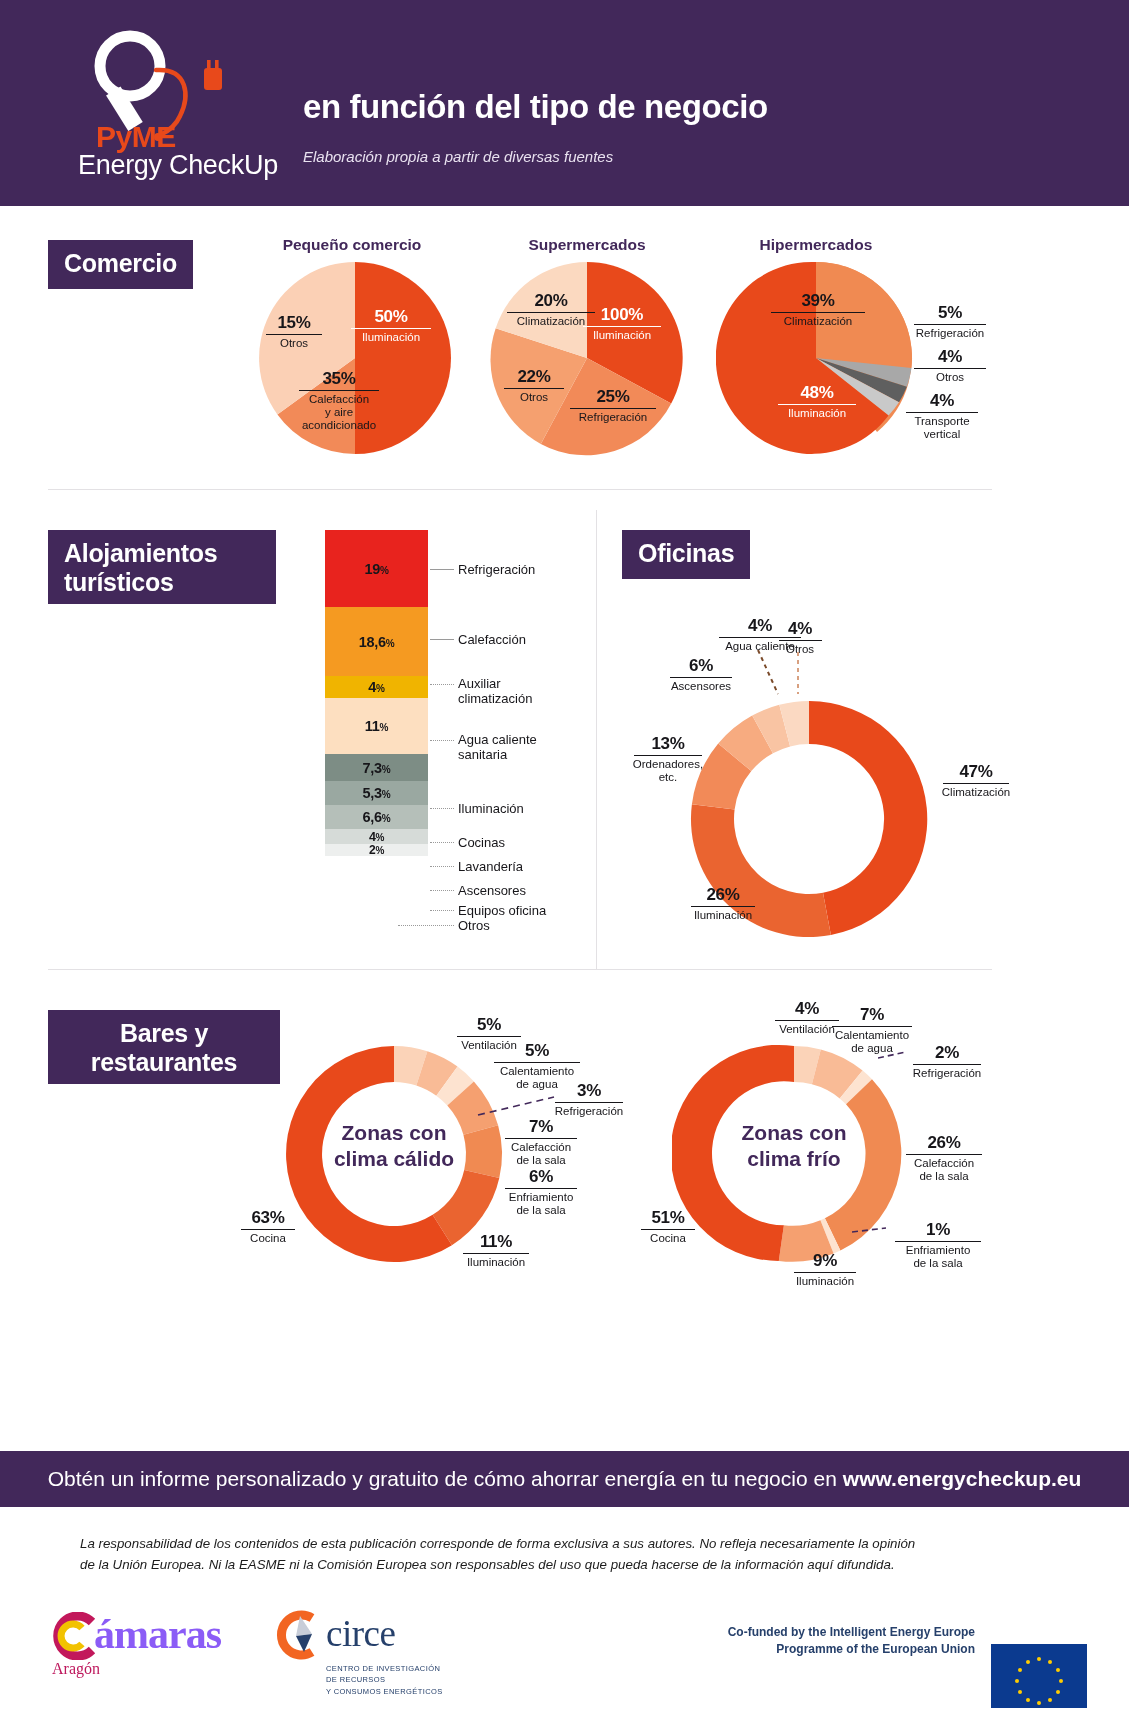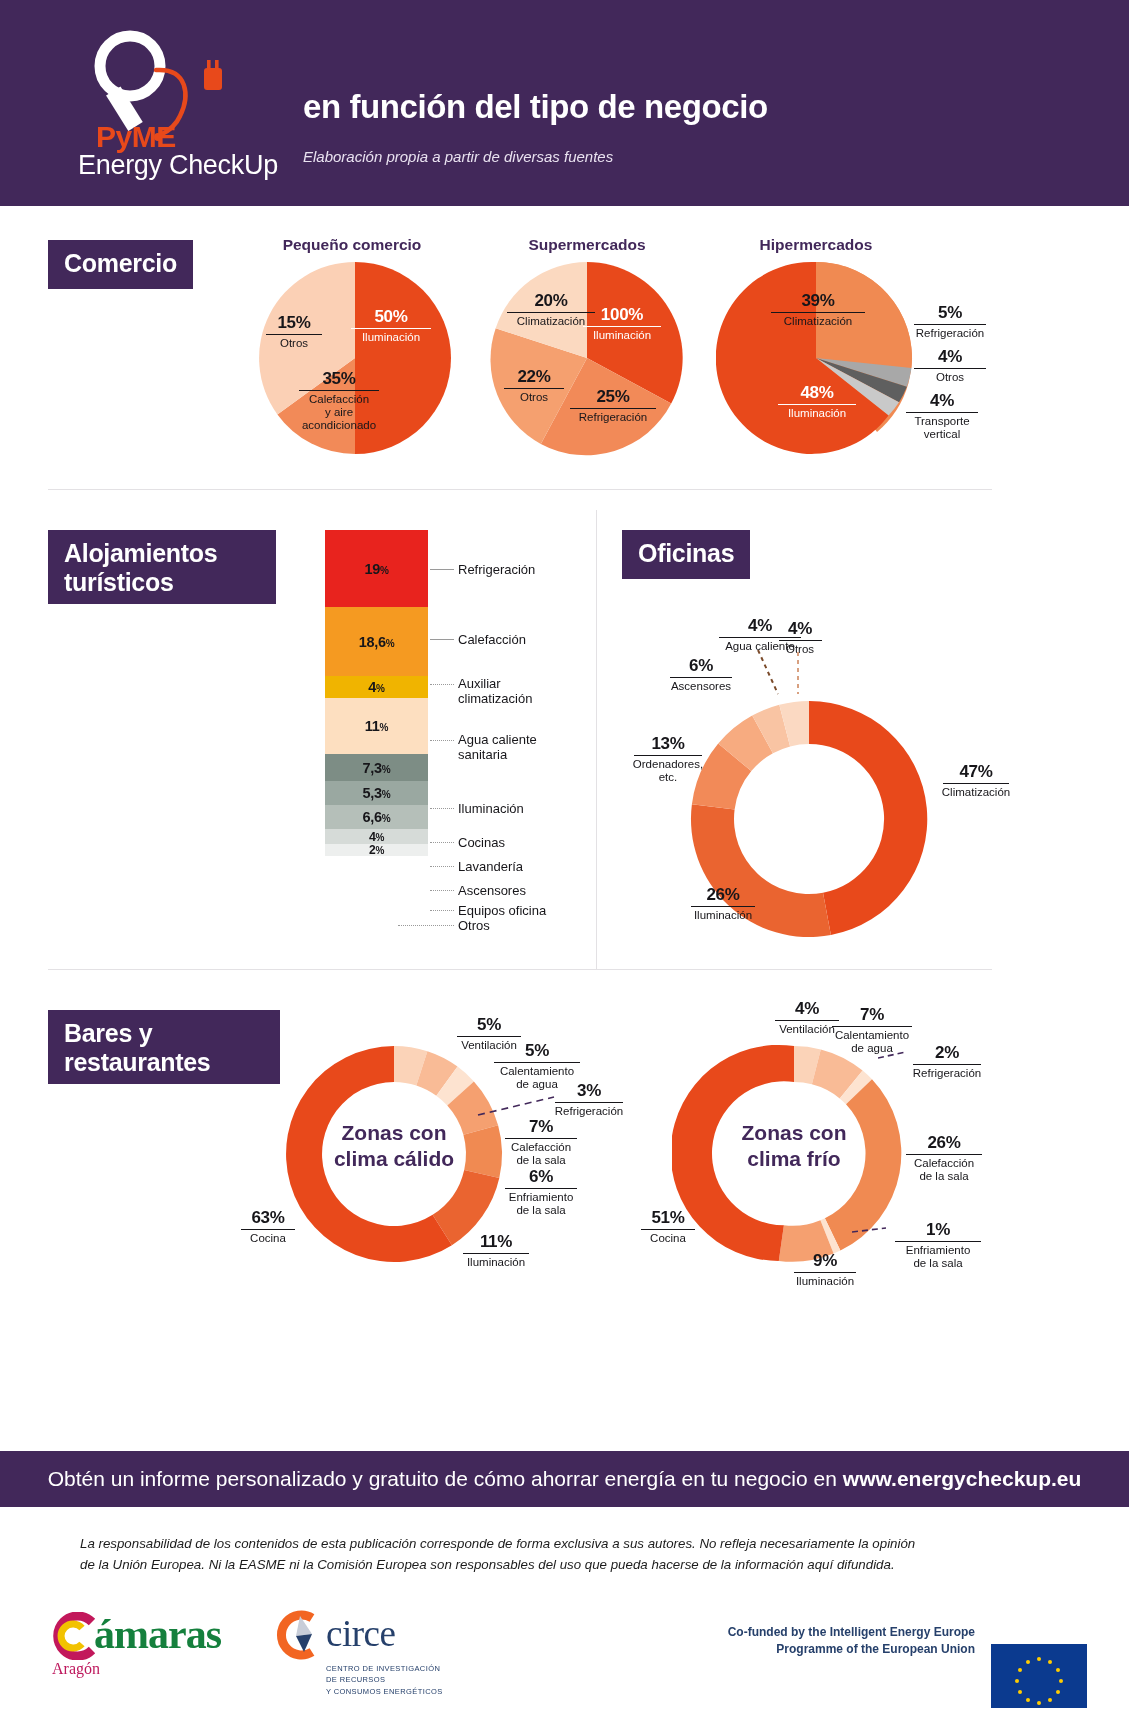--- a/index.html
+++ b/index.html
@@ -97,21 +97,21 @@
     color:#ffffff;font-size:21px;
   }
   .cta-text b{font-weight:bold;margin-left:6px;}
   .disclaimer{
     position:absolute;left:80px;top:1534px;width:968px;
     text-align:left;font-size:13.3px;font-style:italic;color:#1c1c1c;
     line-height:1.55;
   }
   .logos{position:absolute;left:0;top:1596px;width:1129px;height:110px;}
   .camaras{position:absolute;left:52px;top:14px;}
-  .camaras .word{font-family:"Liberation Serif", serif;font-size:42px;font-weight:bold;color:#15803d;letter-spacing:-1px;}
+  .camaras .word{font-family:"Liberation Serif", serif;font-size:42px;font-weight:bold;color:#8b5cf6;letter-spacing:-1px;}
   .camaras .aragon{font-family:"Liberation Serif", serif;font-size:16px;color:#be185d;text-align:center;margin-top:-2px;}
   .circe{position:absolute;left:268px;top:14px;}
   .circe .cword{font-family:"Liberation Serif", serif;font-size:37px;color:#26406b;letter-spacing:-0.5px;}
   .circe .csub{font-size:7.5px;color:#26406b;line-height:1.5;letter-spacing:0.4px;margin-top:1px;}
   .eu{position:absolute;right:42px;top:28px;text-align:right;}
   .eu .eutxt{font-size:12px;color:#26406b;line-height:1.45;font-weight:bold;}
   .euflag{position:absolute;right:0;top:20px;width:96px;height:64px;background:#0b3a8f;}
 </style>
 </head>
 <body>
@@ -358,21 +358,21 @@
     <span class="nm">Iluminación</span>
   </div>
 
   <svg style="position:absolute;left:740px;top:650px;" width="90" height="50">
     <path d="M18 0 L38 44" stroke="#7a4a2a" stroke-width="2" stroke-dasharray="4 4" fill="none"></path>
     <path d="M58 2 L58 44" stroke="#d8a080" stroke-width="2" stroke-dasharray="4 4" fill="none"></path>
   </svg>
 
   <div class="hr" style="left:48px;top:969px;width:944px;"></div>
 
-  <div class="badge two-line" style="left:48px;top:1010px;width:200px;">
+  <div class="badge two-line" style="left:48px;top:1010px;width:200px;text-align:center;">
     <span>Bares y</span><br>
     <span>restaurantes</span>
   </div>
 
   <svg style="position:absolute;left:272px;top:1032px;" width="244" height="244" viewBox="0 0 244 244">
     <g transform="translate(122,122)">
 
       <path d="M0 -108 A108 108 0 0 1 33.4 -102.7 L22.3 -68.5 A72 72 0 0 0 0 -72 Z" fill="#fbd3b8"></path>
       <path d="M33.4 -102.7 A108 108 0 0 1 63.5 -87.4 L42.3 -58.2 A72 72 0 0 0 22.3 -68.5 Z" fill="#f9bb96"></path>
       <path d="M63.5 -87.4 A108 108 0 0 1 79.9 -72.6 L53.3 -48.4 A72 72 0 0 0 42.3 -58.2 Z" fill="#fde3d0"></path>

